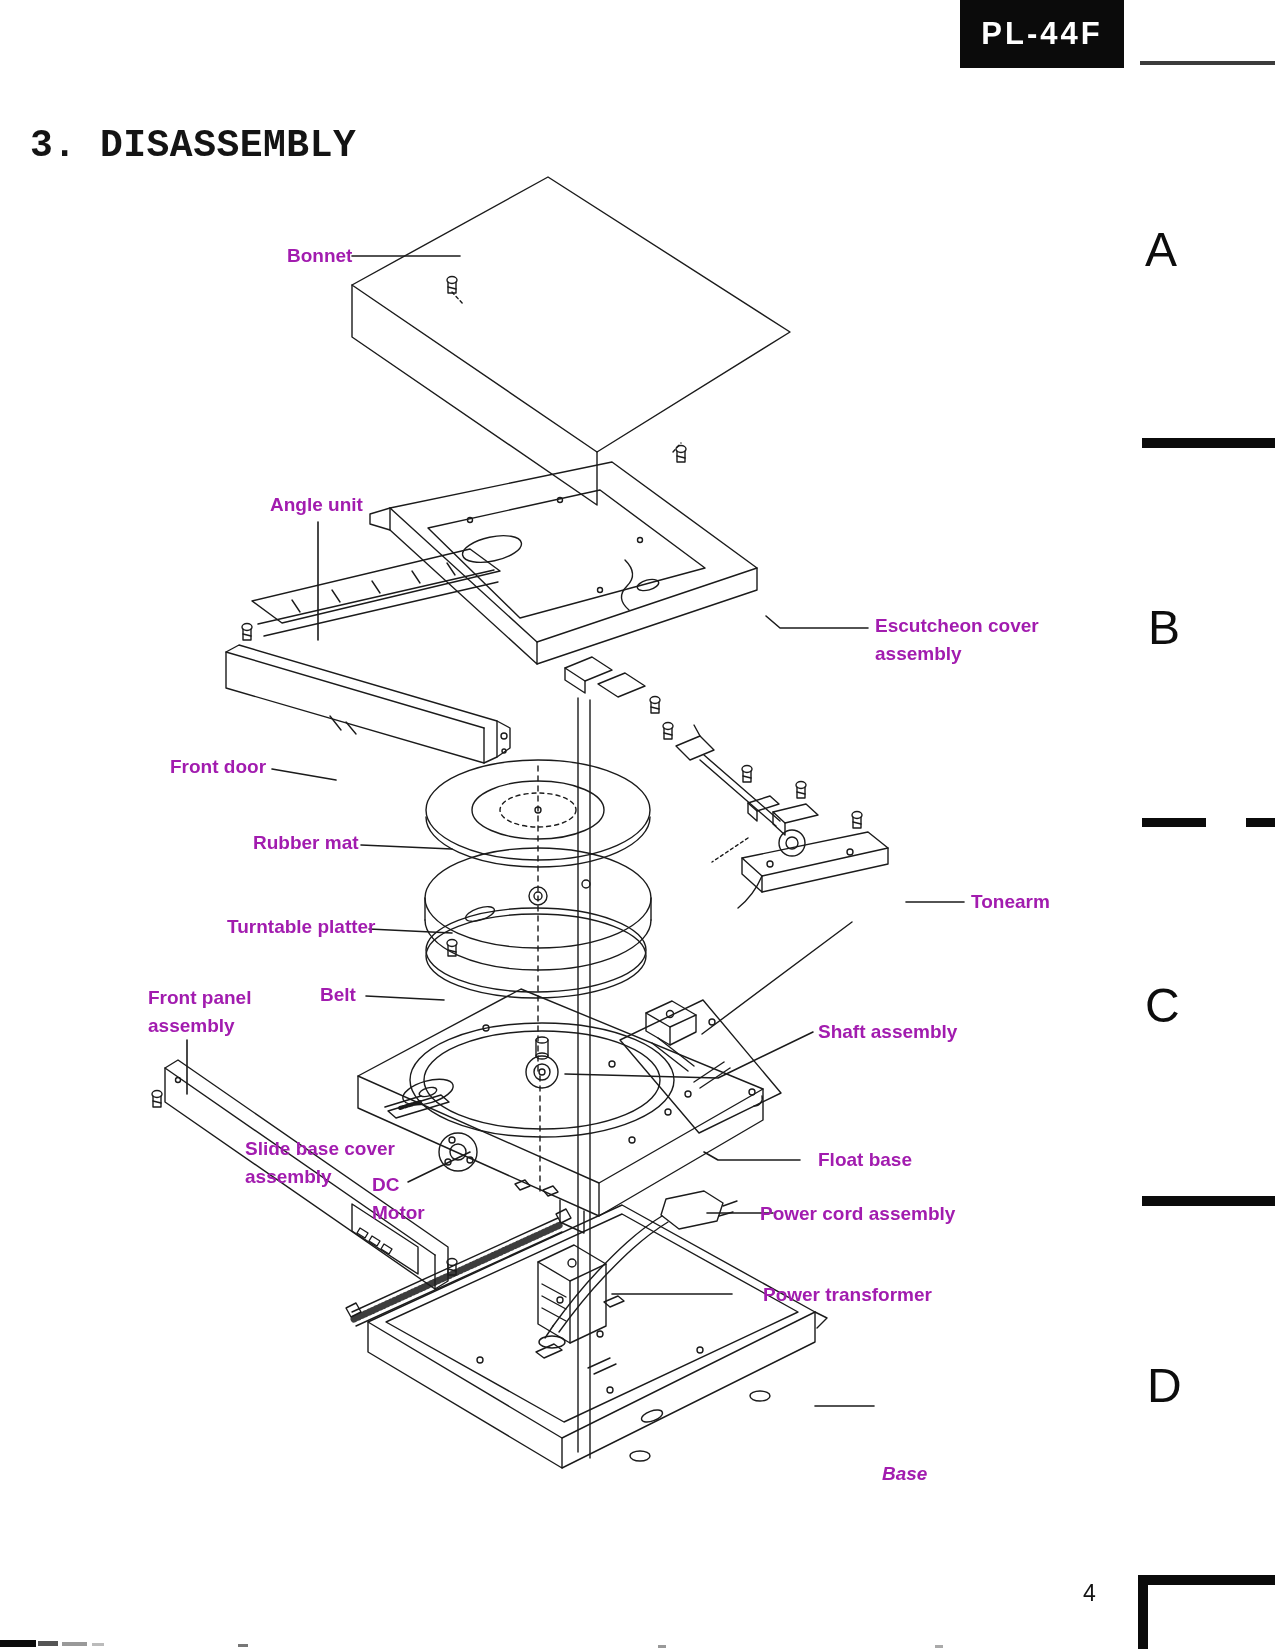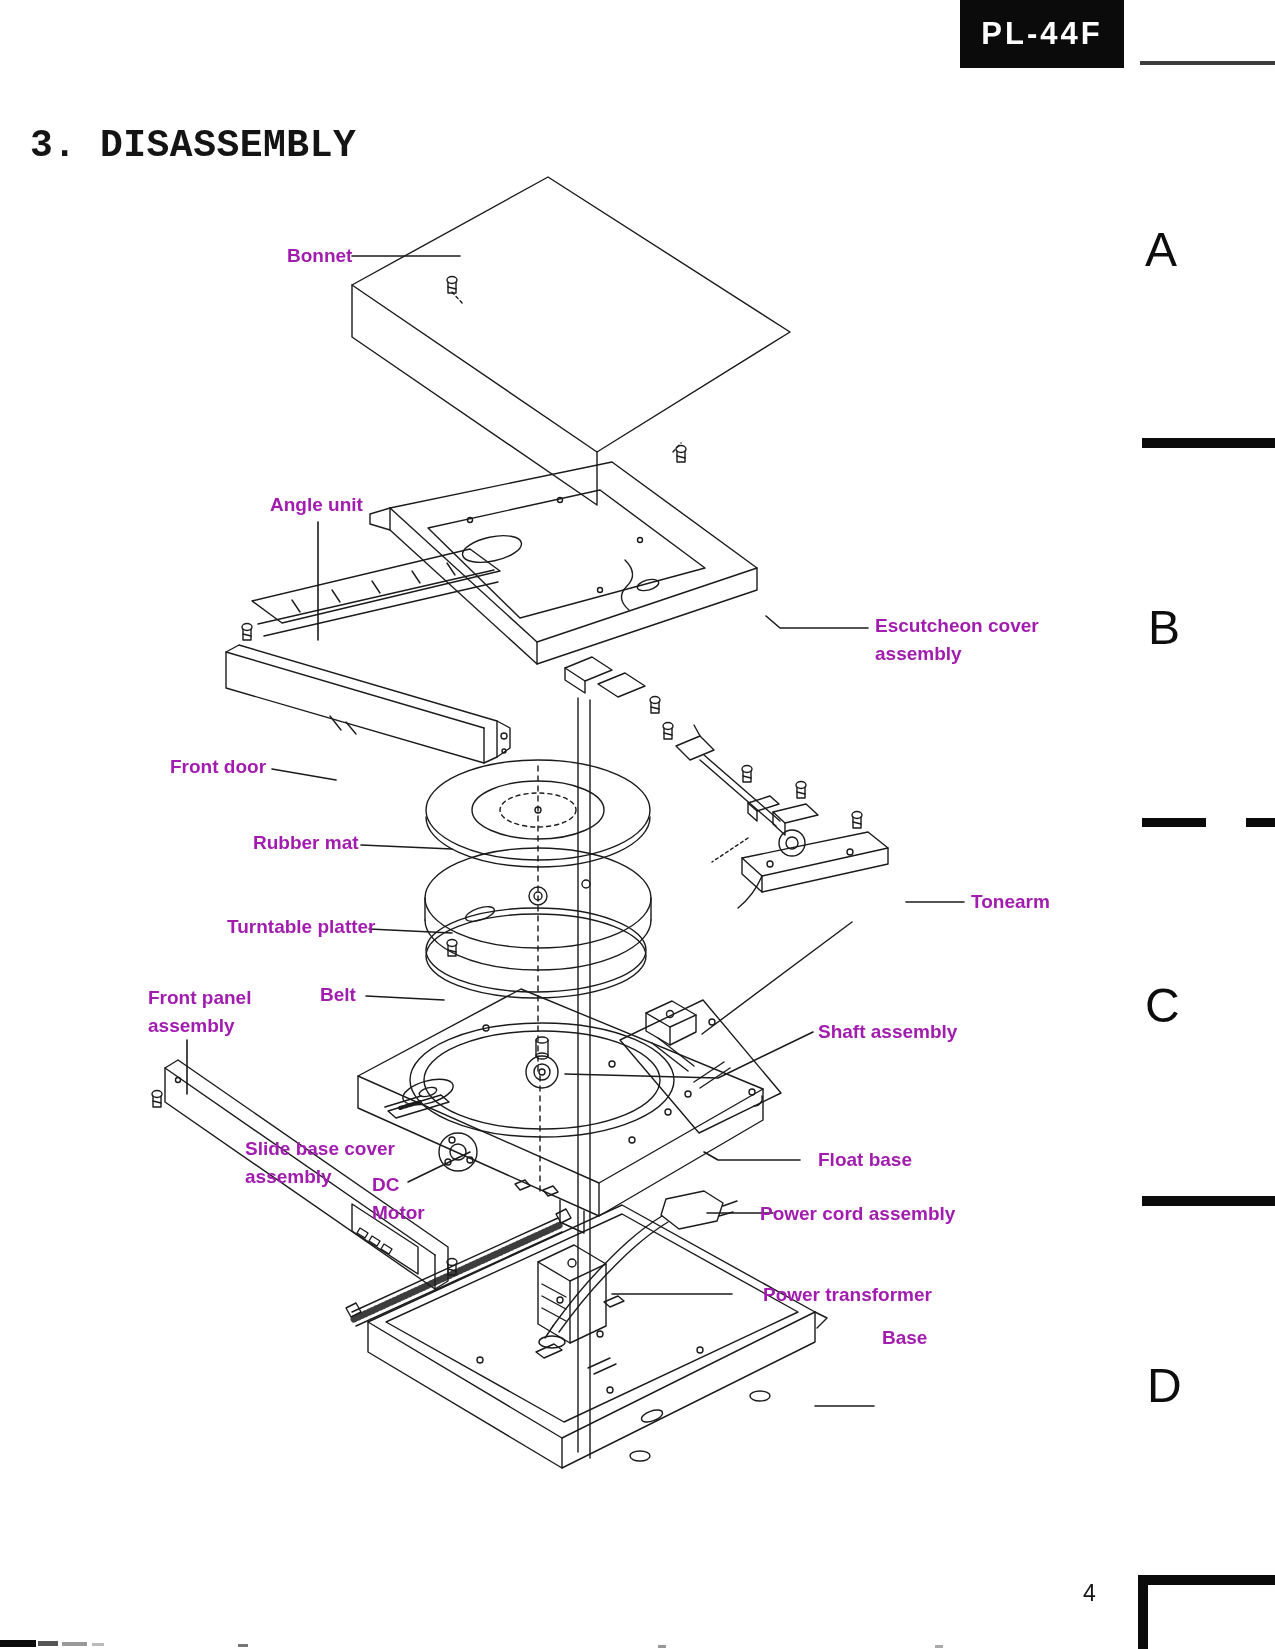--- a/index.html
+++ b/index.html
@@ -315,16 +315,16 @@
   <div class="plabel" style="left:215px;top:913px;margin-left:12px;">Turntable platter</div>
   <div class="plabel" style="left:971px;top:888px;">Tonearm</div>
   <div class="plabel" style="left:320px;top:981px;">Belt</div>
   <div class="plabel wrap" style="left:148px;top:984px;width:125px;">Front panel assembly</div>
   <div class="plabel" style="left:818px;top:1018px;">Shaft assembly</div>
   <div class="plabel wrap" style="left:245px;top:1091px;width:175px;margin-top:44px;">Slide base cover assembly</div>
   <div class="plabel" style="left:806px;top:1146px;margin-left:12px;">Float base</div>
   <div class="plabel wrap" style="left:372px;top:1171px;width:70px;">DC Motor</div>
   <div class="plabel" style="left:760px;top:1200px;">Power cord assembly</div>
   <div class="plabel" style="left:739px;top:1281px;margin-left:24px;">Power transformer</div>
-  <div class="plabel" style="left:882px;top:1324px;">Base</div>
+  <div class="plabel" style="left:882px;top:1460px;font-style:italic;">Base</div>
 
   <div id="pagenum">4</div>
 </div>
 
 </body></html>

